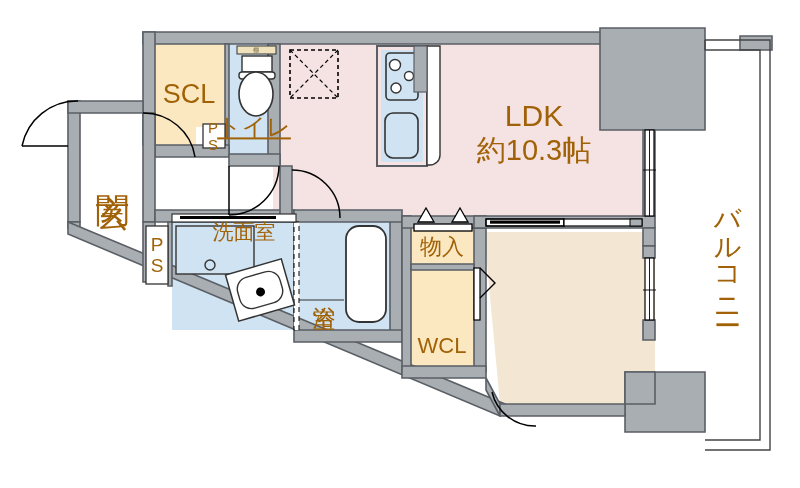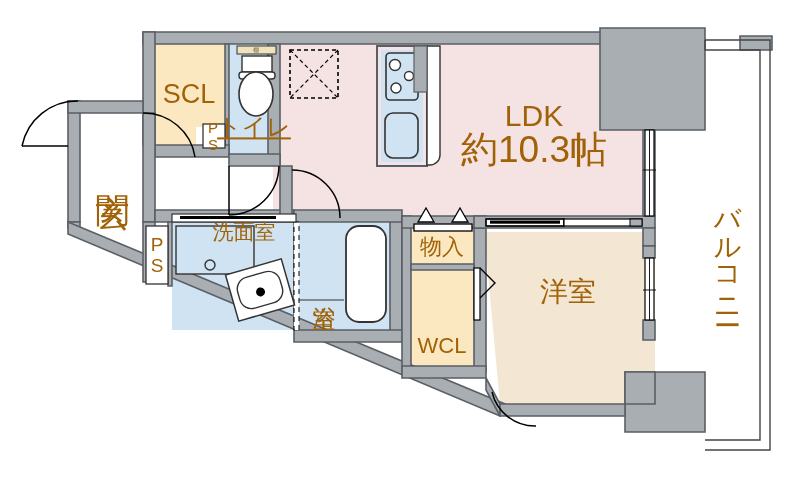--- a/index.html
+++ b/index.html
@@ -221,23 +221,22 @@
     </g>
 
     <g>
       <rect x="203" y="124" width="22" height="24" fill="#fff" stroke="#333" stroke-width="1.3"></rect>
       <rect x="146" y="226" width="22" height="58" fill="#fff" stroke="#333" stroke-width="1.3"></rect>
     </g>
 
   </svg>
 
   <div class="lbl" style="left:534px;top:116px;transform:translate(-50%,-50%);font-size:30px;">LDK</div>
-  <div class="lbl" style="left:534px;top:150px;transform:translate(-50%,-50%);font-size:37px;text-align:right;">約10.3帖</div>
-
-  <div class="lbl" style="left:568px;top:292px;transform:translate(-50%,-50%);font-size:28px;">洋室</div>
+  <div class="lbl" style="left:534px;top:150px;transform:translate(-50%,-50%);font-size:29px;text-align:right;">約10.3帖</div>
+
 
   <div class="lbl vlbl" style="left:113px;top:168px;transform:translate(-50%,-50%);font-size:34px;">玄関</div>
 
   <div class="lbl" style="left:189px;top:94px;transform:translate(-50%,-50%);font-size:27px;">SCL</div>
 
   <div class="lbl" style="left:254px;top:127px;transform:translate(-50%,-50%);font-size:24px;text-decoration:underline;">トイレ</div>
 
   <div class="lbl" style="left:244px;top:232px;transform:translate(-50%,-50%);font-size:21px;">洗面室</div>
 
   <div class="lbl vlbl" style="left:324px;top:288px;transform:translate(-50%,-50%);font-size:23px;">浴室</div>

